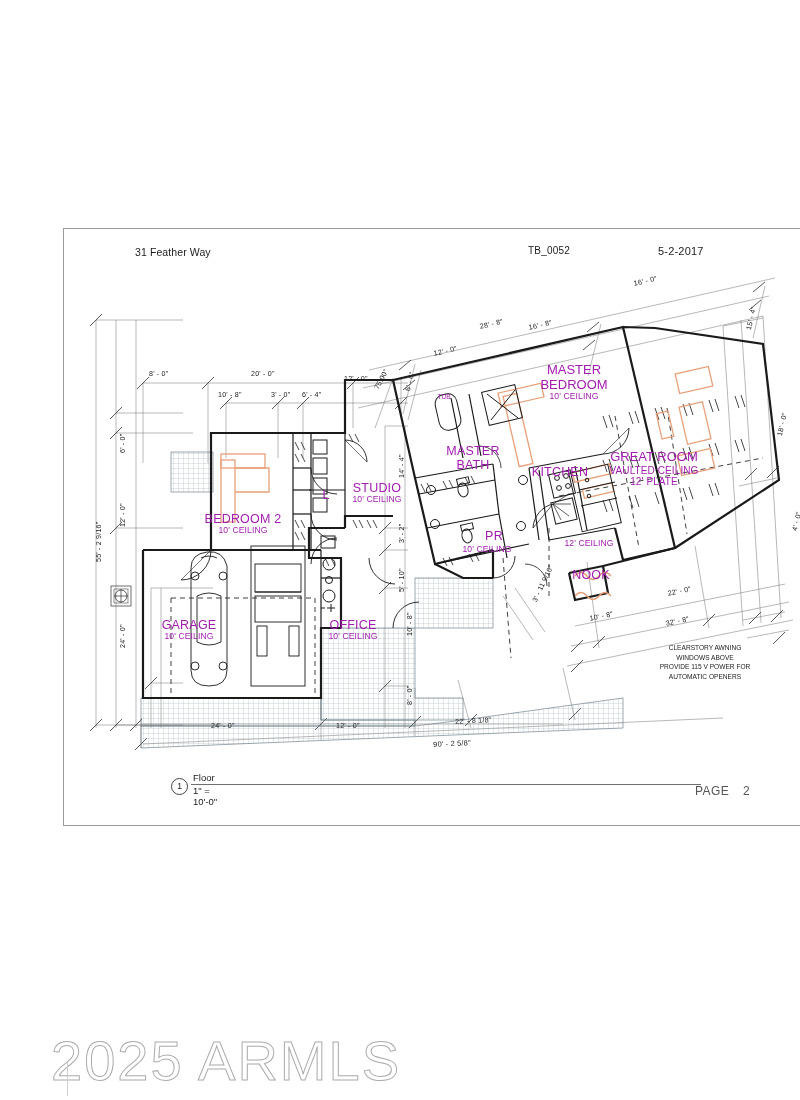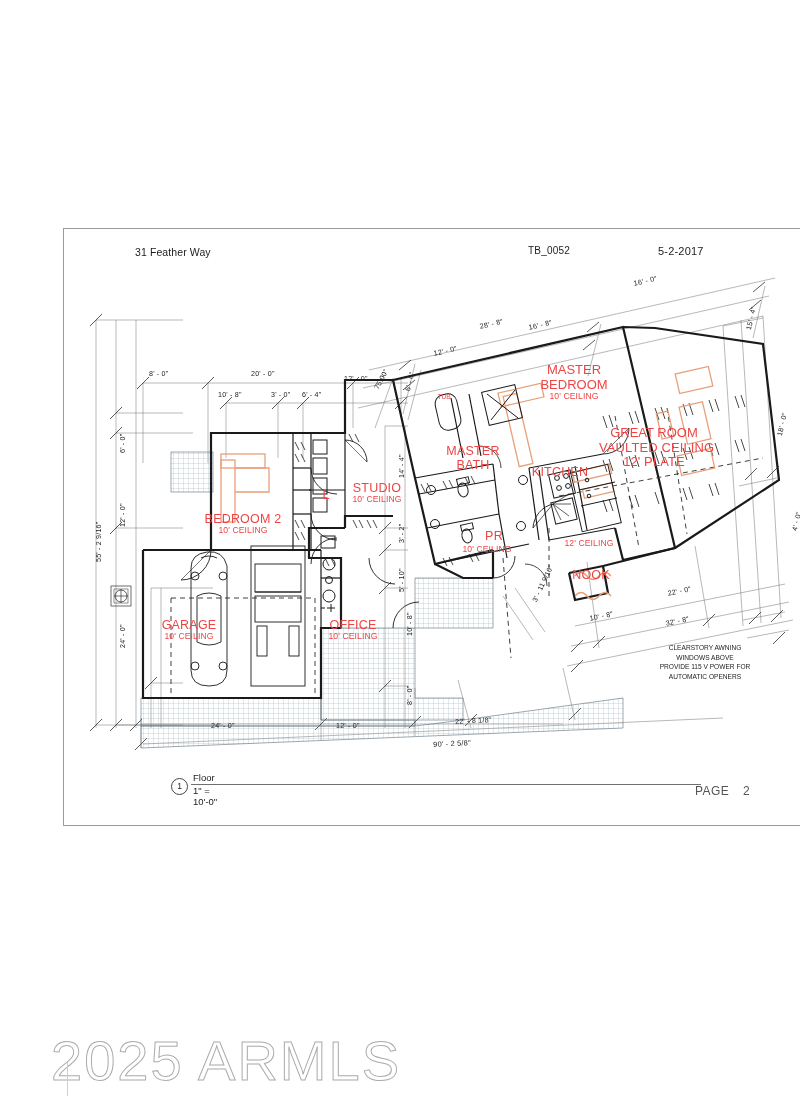--- a/index.html
+++ b/index.html
@@ -16,25 +16,25 @@
   .title-addr{position:absolute;left:92px;top:246px;font-size:10.5px;letter-spacing:.1px;}
   .title-code{position:absolute;left:485px;top:245px;font-size:10px;letter-spacing:.2px;}
   .title-date{position:absolute;left:615px;top:245px;font-size:11px;letter-spacing:.2px;}
 
   
   #plan{position:absolute;left:20px;top:228px;width:750px;height:598px;}
   #plan svg{display:block;}
 
   
   .rlabel{position:absolute;text-align:center;line-height:1.12;
-          font-family:"Liberation Sans", sans-serif;color:#ef4444;white-space:nowrap;}
+          font-family:"Liberation Sans", sans-serif;color:#a21caf;white-space:nowrap;}
   .rlabel .nm{font-size:12.5px;letter-spacing:.2px;}
   .rlabel .big{font-size:13px;}
   .rlabel .ce{font-size:8.6px;letter-spacing:.1px;}
-  .rlabel .sm{font-size:13px;letter-spacing:.1px;}
+  .rlabel .sm{font-size:10px;letter-spacing:.1px;}
   .rlabel .tiny{font-size:6.6px;}
 
   
   .dim{position:absolute;font-size:7.1px;color:#222;white-space:nowrap;
        font-family:"Liberation Sans", sans-serif;letter-spacing:.2px;}
   .dim.b{font-size:7.4px;}
 
   
   .note{position:absolute;font-size:6.6px;line-height:1.45;text-align:center;
         color:#222;white-space:nowrap;}
@@ -487,21 +487,21 @@
 
   <div class="rlabel" style="left:390px;top:444px;width:80px;">
     <div class="nm">MASTER</div>
     <div class="nm">BATH</div>
   </div>
 
   <div class="rlabel" style="left:384px;top:393px;width:34px;">
     <div class="tiny">TUB</div>
   </div>
 
-  <div class="rlabel" style="left:556px;top:426px;width:110px;">
+  <div class="rlabel" style="left:556px;top:450px;width:110px;">
     <div class="big">GREAT ROOM</div>
     <div class="sm">VAULTED CEILING</div>
     <div class="sm">12' PLATE</div>
   </div>
 
   <div class="rlabel" style="left:484px;top:465px;width:66px;">
     <div class="nm">KITCHEN</div>
   </div>
   <div class="rlabel" style="left:516px;top:539px;width:60px;">
     <div class="ce">12' CEILING</div>

